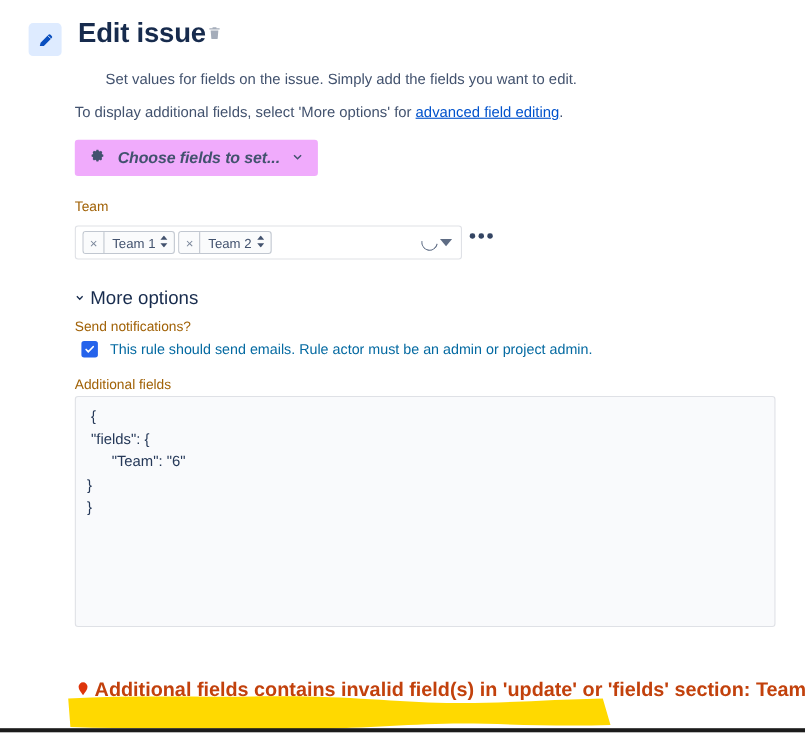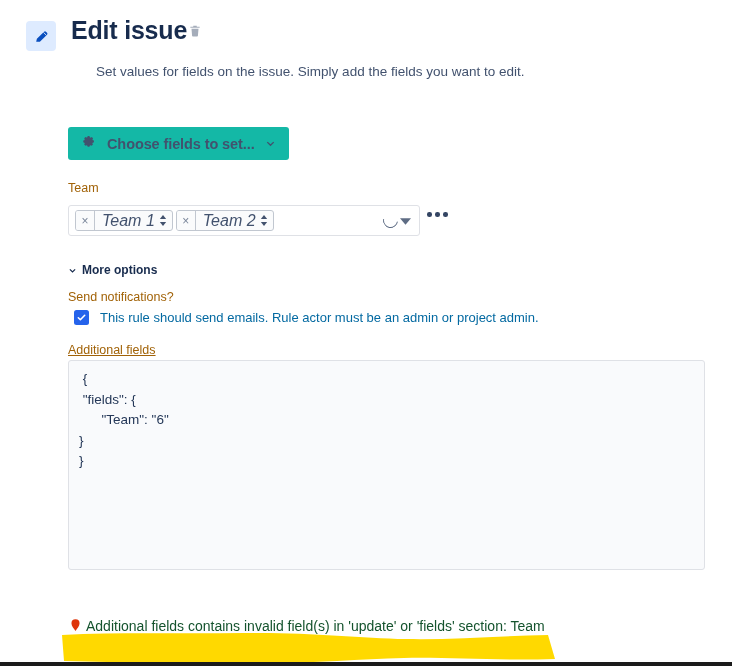--- a/index.html
+++ b/index.html
@@ -55,28 +55,29 @@
   }
   .desc-1 { top: 62px; }
   .desc-2 { top: 92px; }
   .link { color: #0052CC; }
 
   
   .choose-btn {
     position: absolute;
     left: 68px; top: 127px;
     height: 33px;
-    background: #14b8a6;
+    background: #f0abfc;
     border: none;
     border-radius: 3px;
     display: flex;
     align-items: center;
     padding: 0 13px 0 14px;
     gap: 10px;
     cursor: pointer;
+    font-style: italic;
   }
   .choose-btn-label {
     font-size: 14.5px;
     color: #42526E;
     font-weight: 600;
     letter-spacing: -0.1px;
   }
 
   
   .field-label {
@@ -115,24 +116,23 @@
     border-right: 1px solid #C1C7D0;
     cursor: pointer;
     background: #FAFBFC;
   }
   .tag-body {
     display: flex; align-items: center;
     padding: 0 5px 0 7px;
     gap: 4px;
   }
   .tag-label {
-    font-size: 16px;
+    font-size: 12px;
     color: #42526E;
     white-space: nowrap;
-    font-style: italic;
   }
   .team-right {
     margin-left: auto;
     display: flex;
     align-items: center;
     gap: 2px;
     padding-right: 5px;
   }
   .spinner {
     width: 15px; height: 15px;
@@ -158,22 +158,22 @@
   
   .more-options {
     position: absolute;
     left: 68px; top: 261px;
     display: flex;
     align-items: center;
     gap: 5px;
     cursor: pointer;
   }
   .more-options-label {
-    font-size: 12px;
-    font-weight: 700;
+    font-size: 17px;
+    font-weight: 400;
     color: #172B4D;
   }
   .label-send { left: 68px; top: 290px; }
 
   .checkbox-row {
     position: absolute;
     left: 74px; top: 310px;
     display: flex;
     align-items: center;
     gap: 11px;
@@ -186,21 +186,21 @@
     flex: none;
     cursor: pointer;
   }
   .checkbox-label {
     font-size: 13px;
     color: #0369a1;
     white-space: nowrap;
   }
 
   
-  .label-additional { left: 68px; top: 343px; text-decoration: underline; }
+  .label-additional { left: 68px; top: 343px; }
 
   .textarea {
     position: absolute;
     left: 68px; top: 360px;
     width: 637px; height: 210px;
     background: #F9FAFC;
     border: 1px solid #DFE1E6;
     border-radius: 3px;
     padding: 8px 10px;
     font-family: "Liberation Sans", sans-serif;
@@ -222,23 +222,24 @@
   }
 
   .error-row {
     position: absolute;
     left: 70px; top: 617px;
     display: flex;
     align-items: center;
     gap: 5px;
   }
   .error-text {
-    font-size: 14px;
-    color: #14532d;
+    font-size: 18px;
+    color: #c2410c;
     white-space: nowrap;
+    font-weight: bold;
   }
 
   
   .highlight {
     position: absolute;
     left: 58px; top: 630px;
     width: 500px; height: 34px;
     pointer-events: none;
   }
   .bottom-bar {
@@ -266,20 +267,23 @@
         <svg width="14" height="16" viewBox="0 0 24 24" fill="#A5ADBA">
           <path d="M9 3h6v1.6h5V6.6H4V4.6h5V3z"></path>
           <path d="M6 8h12l-1 12.2a1.4 1.4 0 01-1.4 1.3H8.4A1.4 1.4 0 017 20.2L6 8z"></path>
         </svg>
       </span>
     </div>
   </div>
 
   <div class="desc desc-1 content-left" style="left:68px;margin-left:28px;">Set values for fields on the issue. Simply add the fields you want to edit.</div>
 
+  <div class="desc desc-2" style="left:68px;">
+    <span>To display additional fields, select 'More options' for </span><a class="link" href="#">advanced field editing</a><span>.</span>
+  </div>
 
   <div class="choose-btn">
     <span>
       <svg width="15" height="15" viewBox="0 0 24 24" fill="#42526E">
         <path d="M12 8.2a3.8 3.8 0 100 7.6 3.8 3.8 0 000-7.6zm0 5.8a2 2 0 110-4 2 2 0 010 4z"></path>
         <path d="M20.4 13.6l-.1-1.6.1-1.6-2.1-.6-.7-1.7 1-1.9-2.3-2.3-1.9 1-1.7-.7L11.9 2h-3.2l-.6 2.1-1.7.7-1.9-1-2.3 2.3 1 1.9-.7 1.7L.4 10.4l.1 1.6-.1 1.6 2.1.6.7 1.7-1 1.9 2.3 2.3 1.9-1 1.7.7.6 2.1h3.2l.6-2.1 1.7-.7 1.9 1 2.3-2.3-1-1.9.7-1.7 2.3-.6z" transform="scale(0.86) translate(1.9,1.9)"></path>
       </svg>
     </span>
     <span class="choose-btn-label">Choose fields to set...</span>
     <span>

